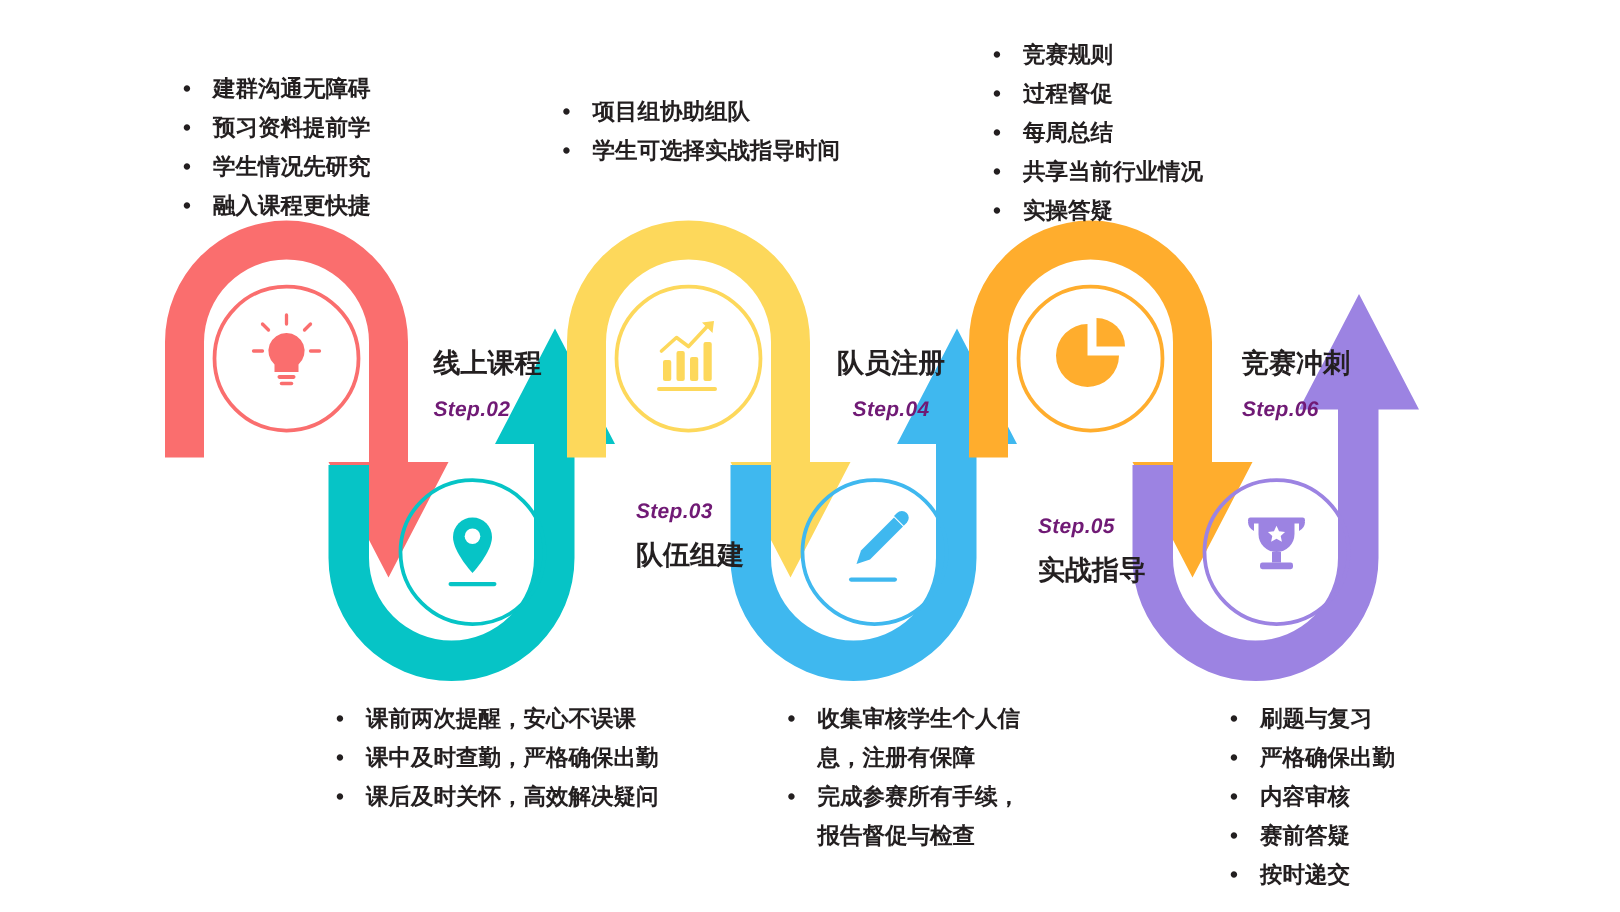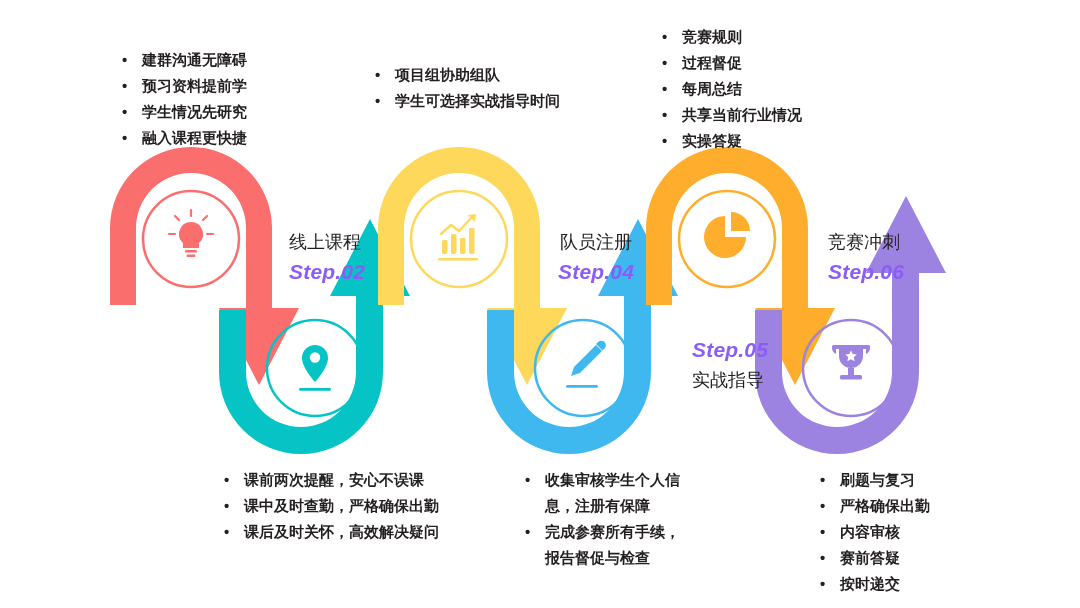--- a/index.html
+++ b/index.html
@@ -25,26 +25,26 @@
     white-space:nowrap;
   }
   .bullets li .dot{
     position:absolute;left:2px;top:0;
     font-size:15px;line-height:26px;
   }
   .bullets li.cont-line{padding-left:22px;}
 
   .steplabel{position:absolute;text-align:left;}
   .steplabel .num{
-    font-size:21px;font-weight:bold;font-style:italic;
-    line-height:30px;color:#8b5cf6;letter-spacing:.2px;
+    font-size:14px;font-weight:bold;font-style:italic;
+    line-height:30px;color:#701a75;letter-spacing:.2px;
     white-space:nowrap;
   }
   .steplabel .name{
-    font-size:18px;font-weight:normal;line-height:30px;
+    font-size:18px;font-weight:bold;line-height:30px;
     color:#231f20;white-space:nowrap;
   }
 </style>
 </head>
 <body>
 
 <div id="stage">
 
   <svg class="flow" viewBox="0 0 1080 608">
 
@@ -224,20 +224,24 @@
     <li><span class="dot">•</span><span>赛前答疑</span></li>
     <li><span class="dot">•</span><span>按时递交</span></li>
   </ul>
 
 
   <div class="steplabel" style="left:289px; top:227px;">
     <div class="name">线上课程</div>
     <div class="num">Step.02</div>
   </div>
 
+  <div class="steplabel" style="left:424px; top:325px;">
+    <div class="num">Step.03</div>
+    <div class="name">队伍组建</div>
+  </div>
 
   <div class="steplabel" style="left:558px; top:227px;text-align:center;">
     <div class="name">队员注册</div>
     <div class="num">Step.04</div>
   </div>
 
   <div class="steplabel" style="left:692px; top:325px;margin-top:10px;">
     <div class="num">Step.05</div>
     <div class="name">实战指导</div>
   </div>

